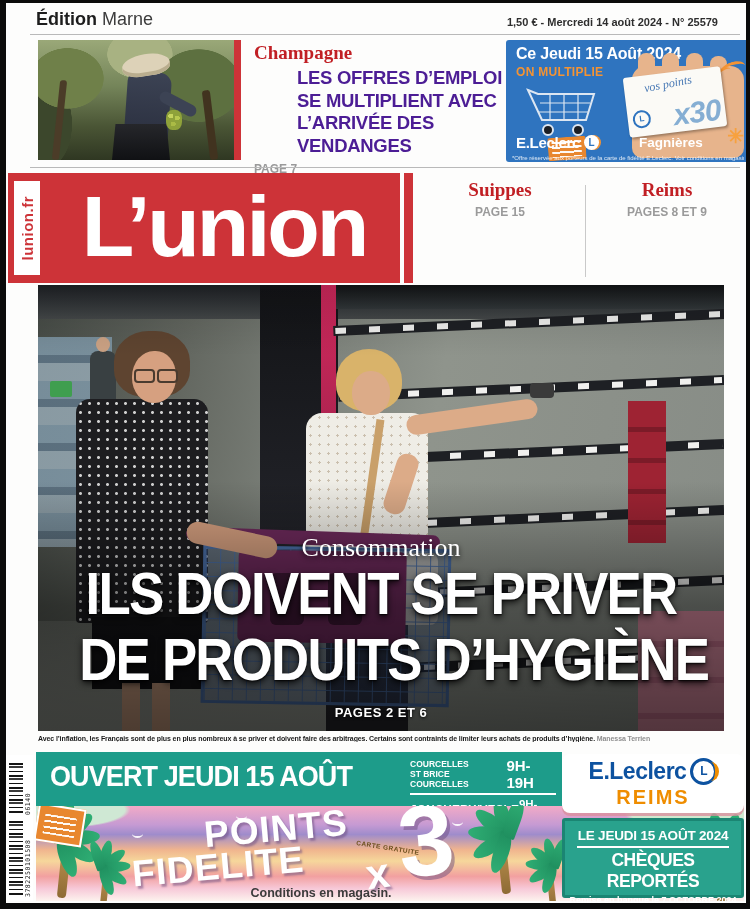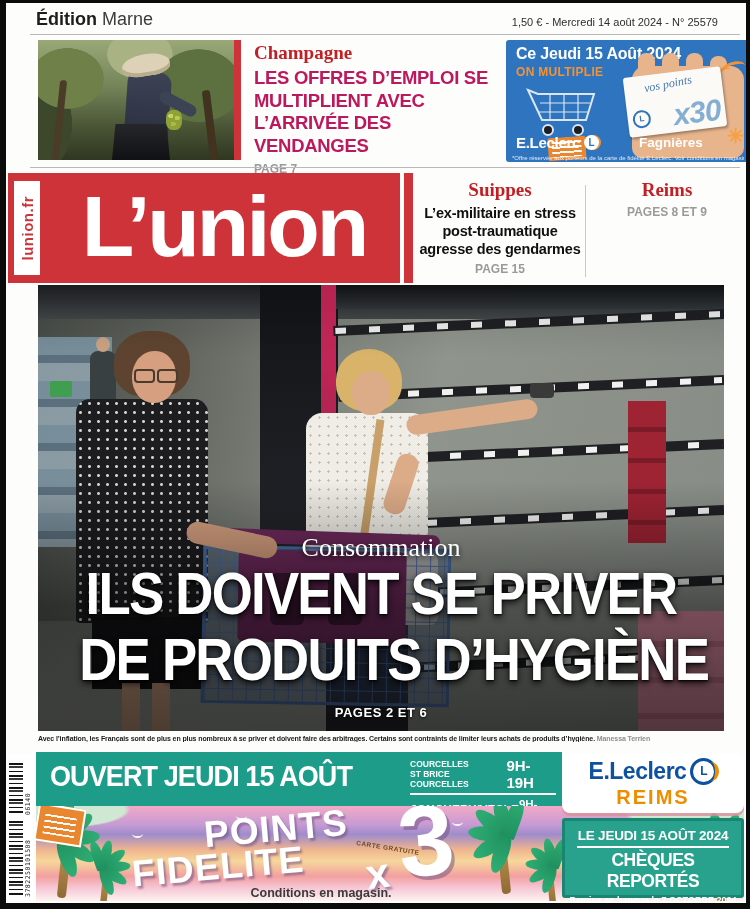--- a/index.html
+++ b/index.html
@@ -4,21 +4,21 @@
 <style>
   html,body{margin:0;padding:0;background:#777;}
   .frame{position:relative;width:750px;height:909px;background:#0b0b0b;font-family:"Liberation Sans",sans-serif;overflow:hidden;}
   .sheet{position:absolute;left:6px;top:3px;width:740px;height:900px;background:#fdfdfc;overflow:hidden;}
   .abs{position:absolute;}
 
   
   .edition{left:30px;top:6px;font-size:18px;color:#1d1d1d;}
   .edition b{font-weight:bold;}
   .edition span.light{font-weight:400;color:#3c3c3c;}
-  .issue{right:28px;top:13px;font-size:11px;font-weight:400;color:#2e2e2e;}
+  .issue{right:28px;top:13px;font-size:11px;font-weight:700;color:#2e2e2e;}
   .rule{height:1px;background:#b9b9b9;}
   .rule-top{left:24px;right:6px;top:31px;}
   .rule-mid{left:24px;right:6px;top:164px;}
 
   
   .vine{left:32px;top:37px;width:196px;height:120px;overflow:hidden;
     background:
       radial-gradient(60px 50px at 15% 32%, #6f8049 0 60%, transparent 61%),
       radial-gradient(70px 60px at 82% 38%, #5d7040 0 60%, transparent 61%),
       radial-gradient(54px 40px at 52% 12%, #a8b282 0 60%, transparent 61%),
@@ -30,21 +30,21 @@
   .v-hat{left:84px;top:14px;width:48px;height:22px;background:#ddd2b8;border-radius:50% 50% 40% 40%;transform:rotate(-9deg);box-shadow:inset 0 -4px 0 #b9ad8e;}
   .v-body{left:88px;top:32px;width:44px;height:66px;background:linear-gradient(180deg,#3c4354,#2b3040);border-radius:10px 12px 4px 4px;transform:rotate(4deg);}
   .v-arm{left:120px;top:58px;width:40px;height:12px;background:#3c4354;border-radius:6px;transform:rotate(28deg);}
   .v-bucket{left:74px;top:84px;width:58px;height:36px;background:linear-gradient(180deg,#26272b,#101114);clip-path:polygon(6% 0,94% 0,100% 100%,0 100%);}
   .v-grape{left:128px;top:70px;width:16px;height:20px;background:radial-gradient(4px 4px at 30% 30%,#c6d45e 0 60%,transparent 61%),radial-gradient(4px 4px at 70% 40%,#b9c94f 0 60%,transparent 61%),radial-gradient(4px 4px at 45% 70%,#aabb45 0 60%,transparent 61%),#8fa23a;border-radius:40%;}
   .red-accent{left:228px;top:37px;width:7px;height:120px;background:#cd3338;}
 
   
   .topstory{left:248px;top:39px;width:256px;}
   .kicker-serif{font-family:"Liberation Serif",serif;font-weight:bold;font-size:19px;color:#c11f24;}
-  .ts-headline{margin-top:3px;font-size:18.5px;line-height:1.22;font-weight:bold;color:#be185d;letter-spacing:-0.3px;}
+  .ts-headline{margin-top:3px;font-size:18.5px;line-height:1.22;font-weight:bold;color:#4c1d95;letter-spacing:-0.3px;margin-left:43px;}
   .pageref{font-weight:bold;color:#9a9a9a;}
   .ts-page{margin-top:5px;font-size:12px;}
 
   
   .top-ad{left:500px;top:37px;width:244px;height:122px;background:#2f74bf;border-radius:3px;overflow:hidden;}
   .ad-date{left:10px;top:5px;font-size:16px;font-weight:bold;color:#fff;letter-spacing:-0.2px;}
   .ad-mult{left:10px;top:25px;font-size:12px;font-weight:bold;color:#f39334;letter-spacing:0.3px;}
   .ad-cart{left:18px;top:46px;}
   .ad-tag{left:42px;top:97px;width:38px;height:23px;background:#e8872f;transform:rotate(-4deg);border-radius:2px;
     background-image:repeating-linear-gradient(180deg,rgba(255,255,255,0.95) 0 2px,transparent 2px 5px);background-size:78% 70%;background-position:50% 55%;background-repeat:no-repeat;}
@@ -273,21 +273,20 @@
 
     <div class="abs mast-red"></div>
     <div class="abs site-strip">
       <span>lunion.fr</span>
     </div>
     <div class="abs mast-title">L’union</div>
     <div class="abs red-sep"></div>
 
     <div class="abs teaser teaser-1">
       <div class="kicker-serif">Suippes</div>
-      <div class="t-head">L’ex-militaire en stress post-traumatique agresse des gendarmes</div>
       <div class="pageref t-page">PAGE 15</div>
     </div>
     <div class="abs teaser-div"></div>
     <div class="abs teaser teaser-2">
       <div class="kicker-serif">Reims</div>
       <div class="pageref t-page">PAGES 8 ET 9</div>
     </div>
 
     <div class="abs photo">
       <i class="ph-ceiling"></i>

